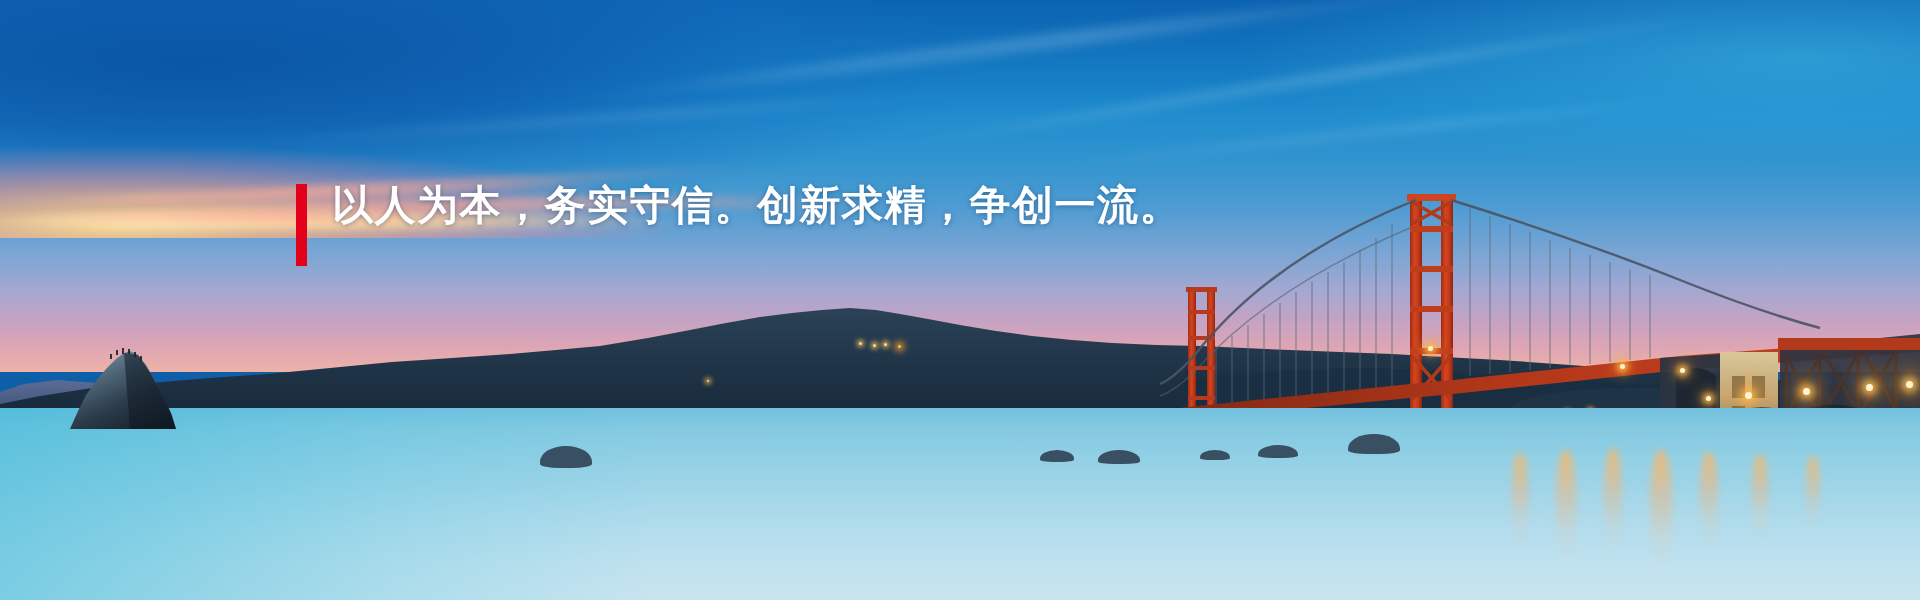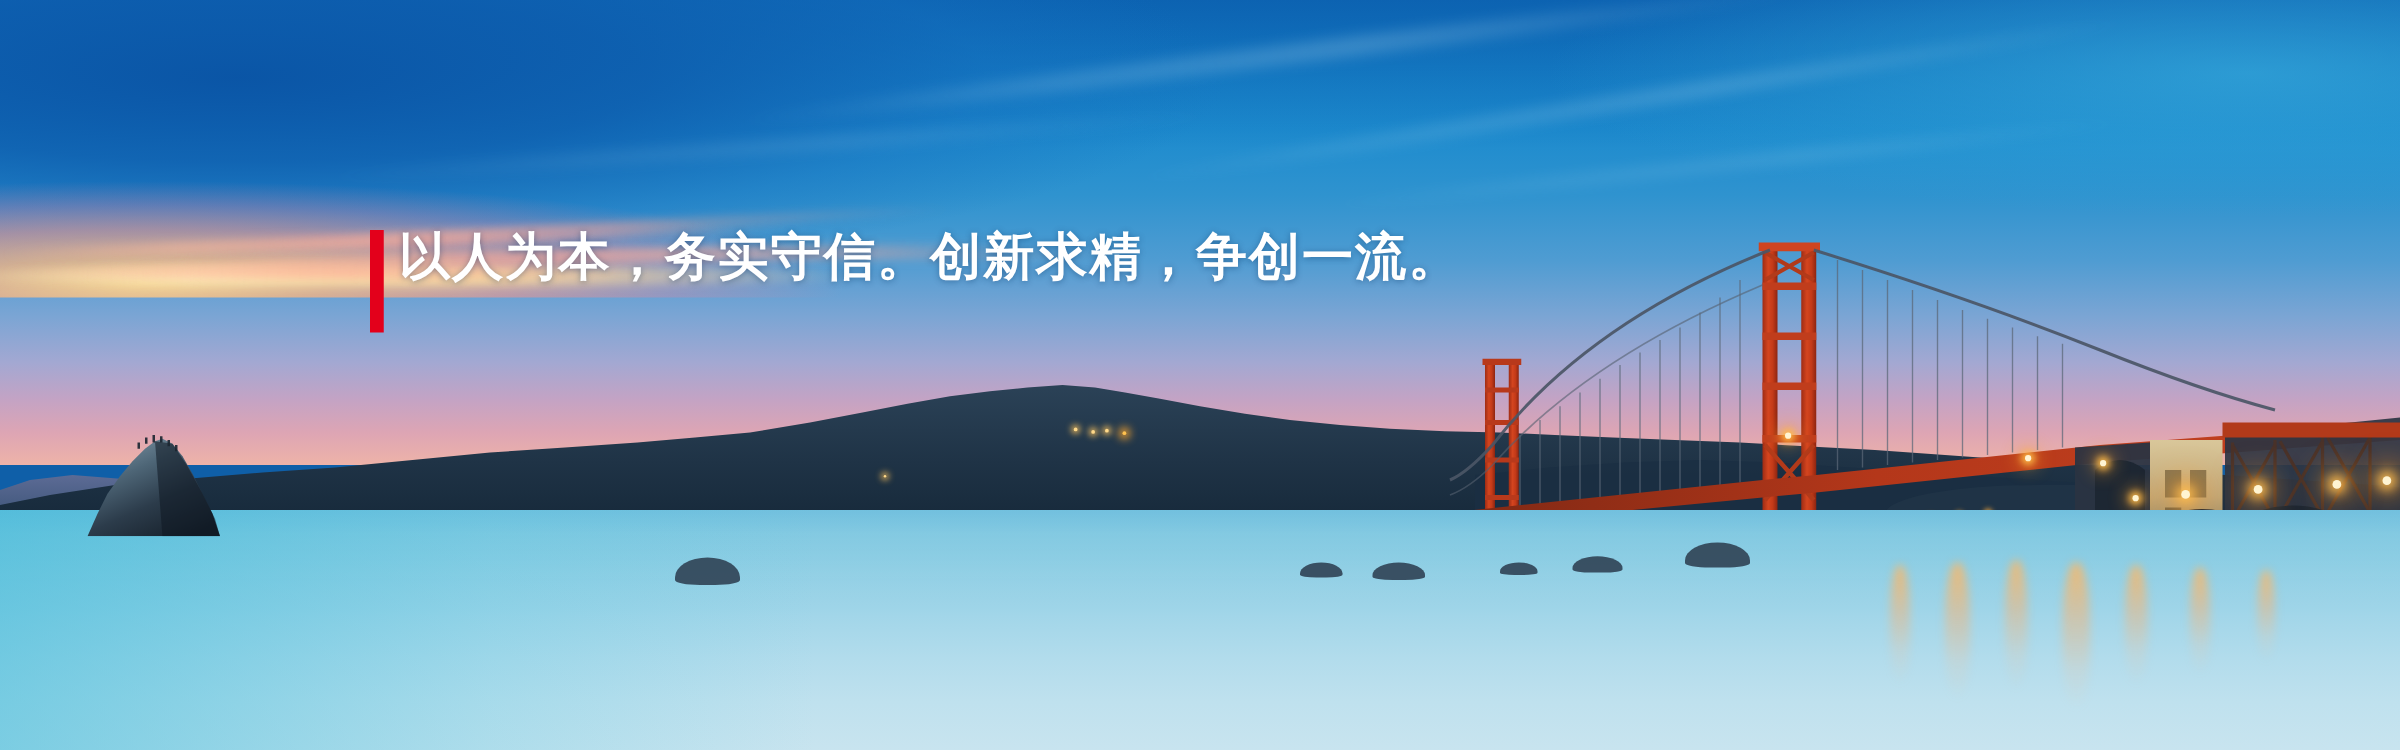--- a/index.html
+++ b/index.html
@@ -250,21 +250,21 @@
     align-items: stretch;
     z-index: 40;
   }
   .accent-bar {
     width: 11px;
     min-height: 82px;
     background: #e3001b;
     flex: none;
   }
   .copy-text {
-    padding-left: 12px;
+    padding-left: 25px;
     display: flex;
     flex-direction: row;
     justify-content: flex-start;
   }
   .headline {
     margin: 0;
     font-size: 41px;
     line-height: 1.05;
     font-weight: 700;
     color: #ffffff;

